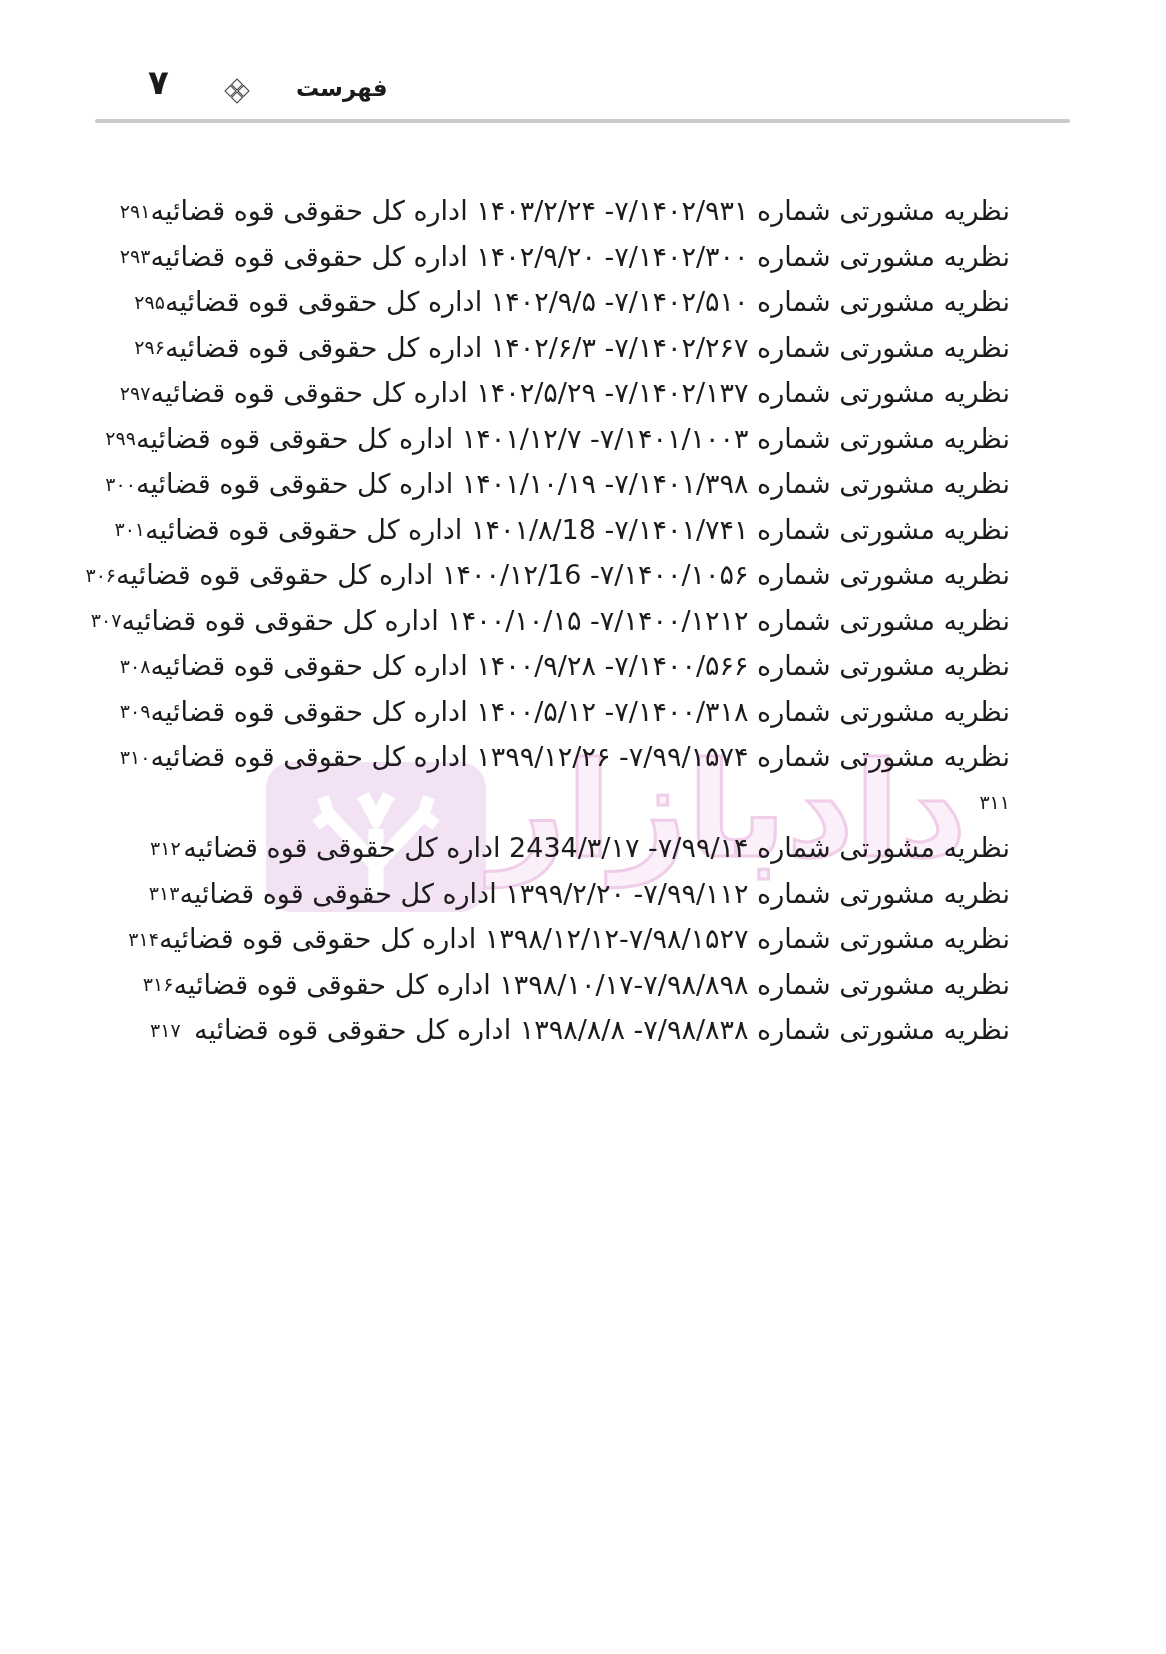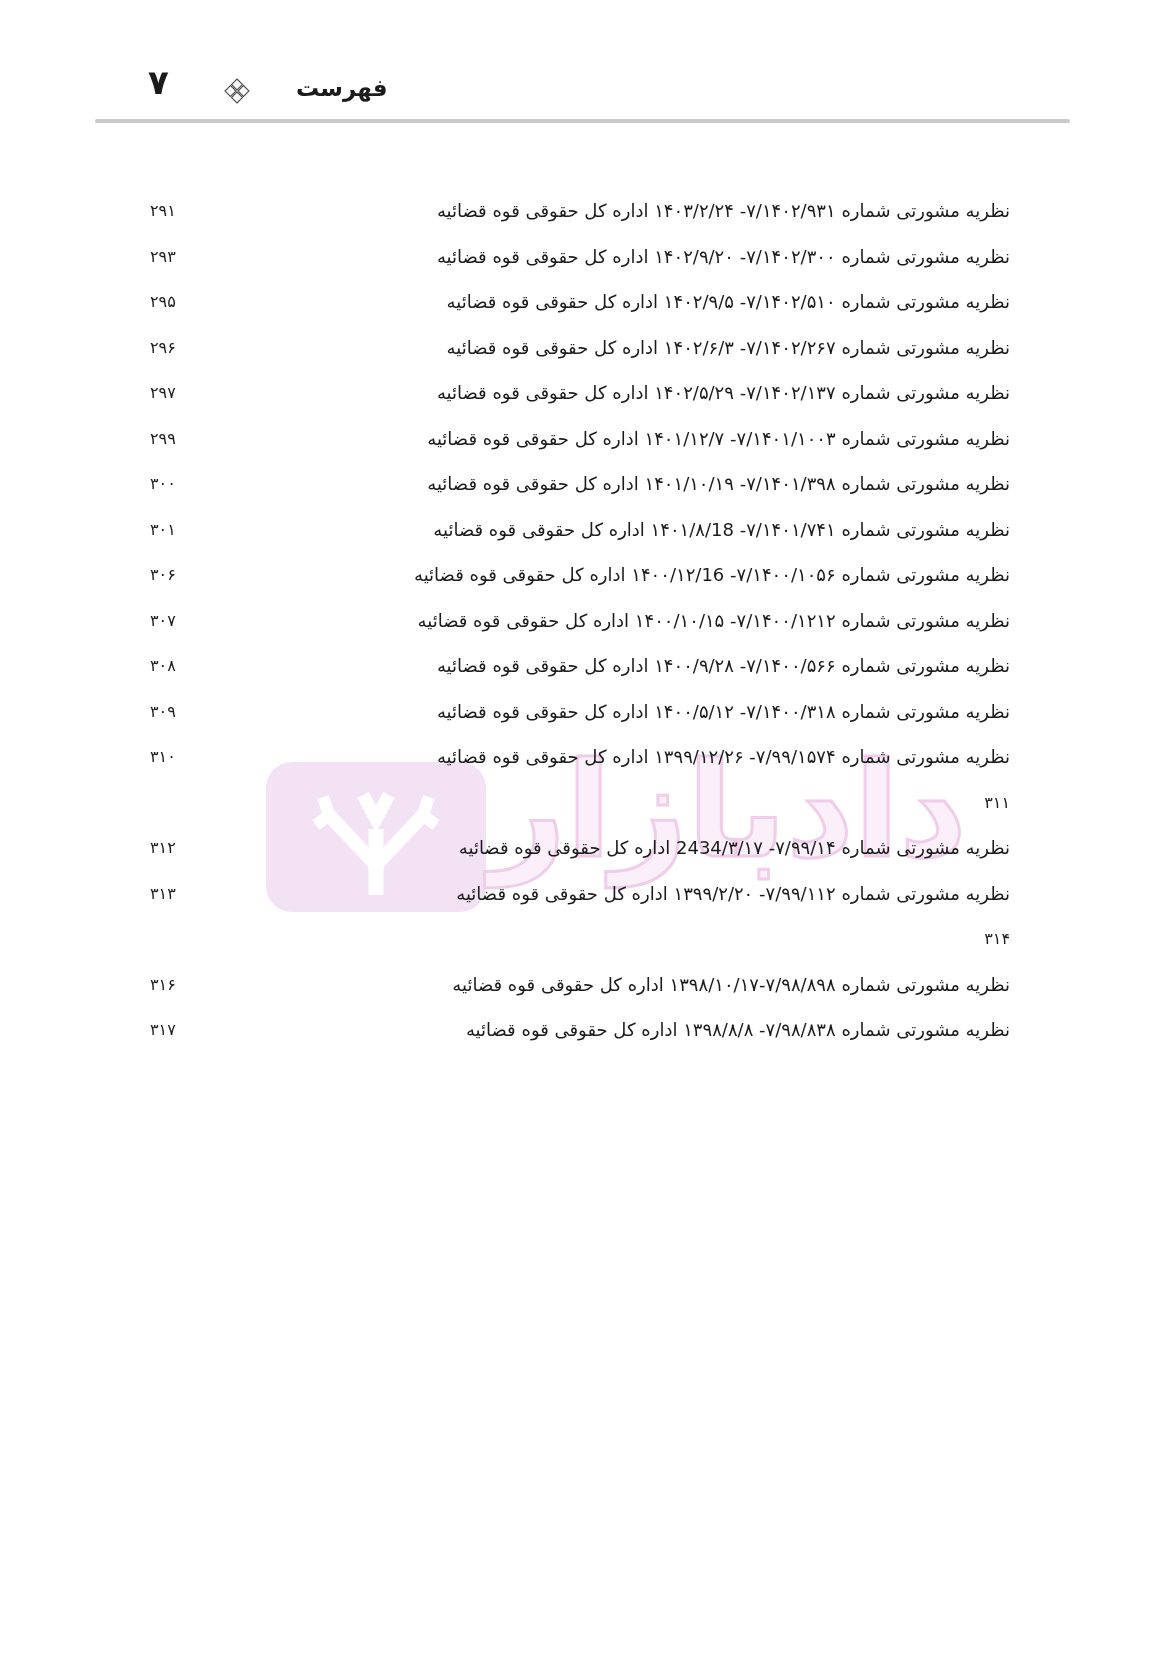--- a/index.html
+++ b/index.html
@@ -38,22 +38,22 @@
     letter-spacing:2px;
   }
   
   .toc{
     position:absolute;left:150px;top:188px;width:860px;z-index:1;
   }
   .toc-row{
     height:45.5px;display:flex;justify-content:space-between;
     align-items:center;direction:rtl;
   }
-  .toc-title{font-size:18px;white-space:nowrap;direction:rtl;}
-  .toc-page{font-size:16px;direction:rtl;}
+  .toc-title{font-size:27px;white-space:nowrap;direction:rtl;}
+  .toc-page{font-size:19px;direction:rtl;}
 </style>
 </head>
 <body style="color: rgb(27, 27, 27);">
 
 <div class="hdr-pagenum">۷</div>
 
 <span class="hdr-ornament">
   <svg width="28" height="28" viewBox="0 0 28 28" fill="none">
     <path d="M14 2 L19.5 7.5 L14 13 L8.5 7.5 Z" stroke="#4d4d4d" stroke-width="1.1"></path>
     <path d="M7.5 8.5 L13 14 L7.5 19.5 L2 14 Z" stroke="#4d4d4d" stroke-width="1.1"></path>
@@ -154,20 +154,21 @@
     <span class="toc-title">نظریه مشورتی شماره ۷/۹۹/۱۴- 2434/۳/۱۷ اداره کل حقوقی قوه قضائیه</span>
     <span class="toc-page">۳۱۲</span>
   </div>
 
   <div class="toc-row">
     <span class="toc-title">نظریه مشورتی شماره ۷/۹۹/۱۱۲- ۱۳۹۹/۲/۲۰ اداره کل حقوقی قوه قضائیه</span>
     <span class="toc-page">۳۱۳</span>
   </div>
 
   <div class="toc-row">
+    <span class="toc-title">نظریه مشورتی شماره ۷/۹۸/۱۵۲۷-۱۳۹۸/۱۲/۱۲ اداره کل حقوقی قوه قضائیه</span>
     <span class="toc-page">۳۱۴</span>
   </div>
 
   <div class="toc-row">
     <span class="toc-title">نظریه مشورتی شماره ۷/۹۸/۸۹۸-۱۳۹۸/۱۰/۱۷ اداره کل حقوقی قوه قضائیه</span>
     <span class="toc-page">۳۱۶</span>
   </div>
 
   <div class="toc-row">
     <span class="toc-title">نظریه مشورتی شماره ۷/۹۸/۸۳۸- ۱۳۹۸/۸/۸ اداره کل حقوقی قوه قضائیه</span>

